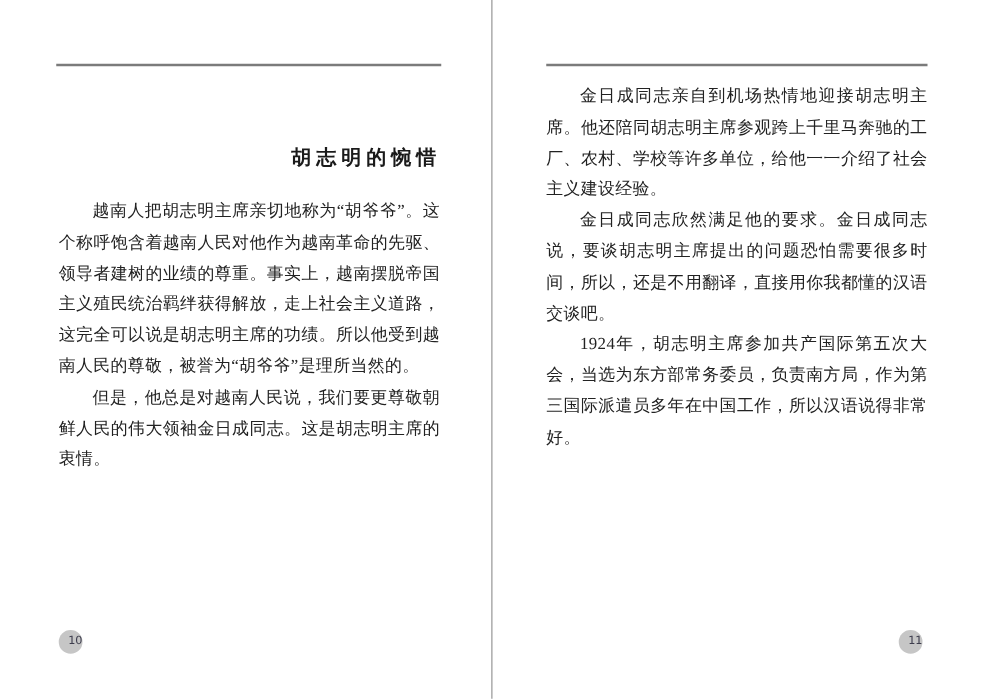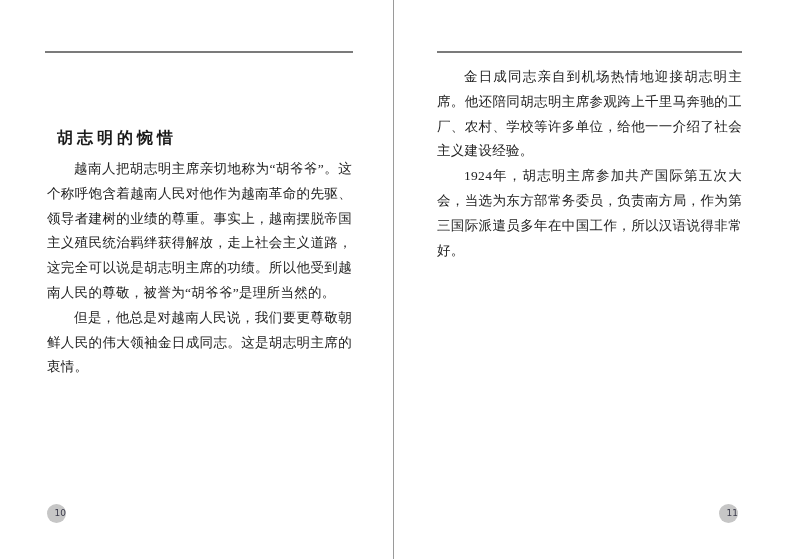--- a/index.html
+++ b/index.html
@@ -44,22 +44,22 @@
     background: #7b7b7b;
   }
   .page-left  .rule { left: 45px; width: 308px; }
   .page-right .rule { left: 43px; width: 305px; }
 
   .title {
     position: absolute;
     left: 45px;
     top: 116px;
     width: 308px;
-    margin: 12px;
-    text-align: left;
+    margin: 0;
+    text-align: right;
     font-size: 16px;
     font-weight: bold;
     letter-spacing: 4px;
     color: #1a1a1a;
   }
 
   .body-block {
     position: absolute;
     width: 305px;
   }
@@ -107,18 +107,19 @@
     </div>
     <div class="page-num">10</div>
   </div>
 
   <div class="divider"></div>
 
   <div class="page page-right">
     <div class="rule"></div>
     <div class="body-block">
       <p>金日成同志亲自到机场热情地迎接胡志明主席。他还陪同胡志明主席参观跨上千里马奔驰的工厂、农村、学校等许多单位，给他一一介绍了社会主义建设经验。</p>
+      <p>金日成同志欣然满足他的要求。金日成同志说，要谈胡志明主席提出的问题恐怕需要很多时间，所以，还是不用翻译，直接用你我都懂的汉语交谈吧。</p>
       <p>1924年，胡志明主席参加共产国际第五次大会，当选为东方部常务委员，负责南方局，作为第三国际派遣员多年在中国工作，所以汉语说得非常好。</p>
     </div>
     <div class="page-num">11</div>
   </div>
 
 </div>
 
 </body></html>

